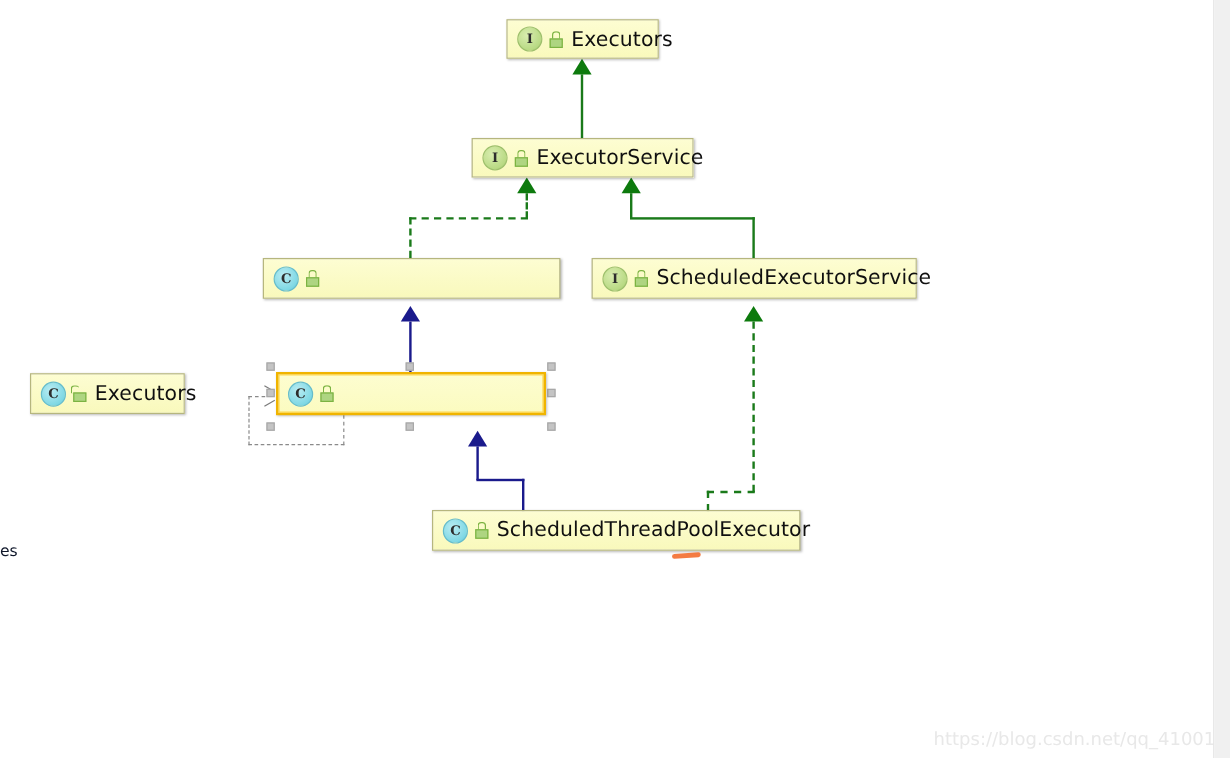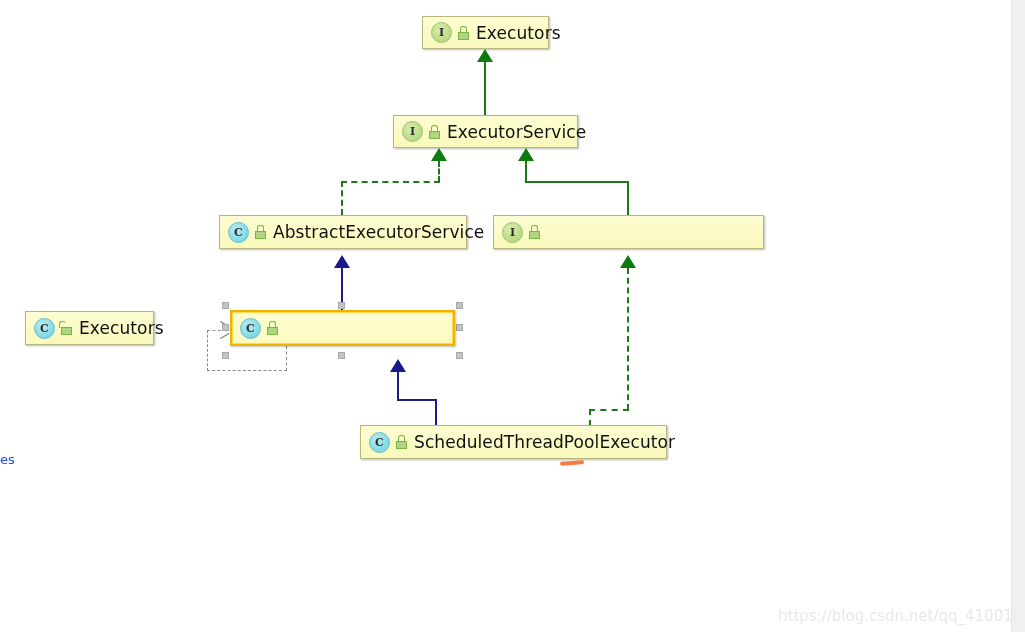--- a/index.html
+++ b/index.html
@@ -165,21 +165,21 @@
     height: 7px;
     background: #c4c4c4;
     border: 1px solid #a8a8a8;
     box-sizing: border-box;
   }
 
   
   .edge-text {
     position: absolute;
     font-size: 13px;
-    color: #1d4ed8;
+    color: #0f172a;
     font-family: "DejaVu Sans", sans-serif;
   }
   .orange-mark {
     position: absolute;
     width: 24px;
     height: 4px;
     background: #f26522;
     border-radius: 2px;
     transform: rotate(-4deg);
     opacity: 0.85;
@@ -259,29 +259,29 @@
     </span>
     <span class="label">ExecutorService</span>
   </div>
 
   <div class="node" style="left:219px; top:215px; width:248px; height:34px;">
     <span class="type-icon cls">C</span>
     <span class="lock-icon">
       <span class="shackle"></span>
         <span class="body"></span>
     </span>
-    <span class="label">AbstractExecutorService</span>
   </div>
 
   <div class="node" style="left:493px; top:215px; width:271px; height:34px;">
     <span class="type-icon iface">I</span>
     <span class="lock-icon">
       <span class="shackle"></span>
         <span class="body"></span>
     </span>
+    <span class="label">ScheduledExecutorService</span>
   </div>
 
   <div class="node" style="left:25px; top:311px; width:129px; height:34px;">
     <span class="type-icon cls">C</span>
     <span class="lock-icon open">
       <span class="shackle"></span>
         <span class="body"></span>
     </span>
     <span class="label">Executors</span>
   </div>

